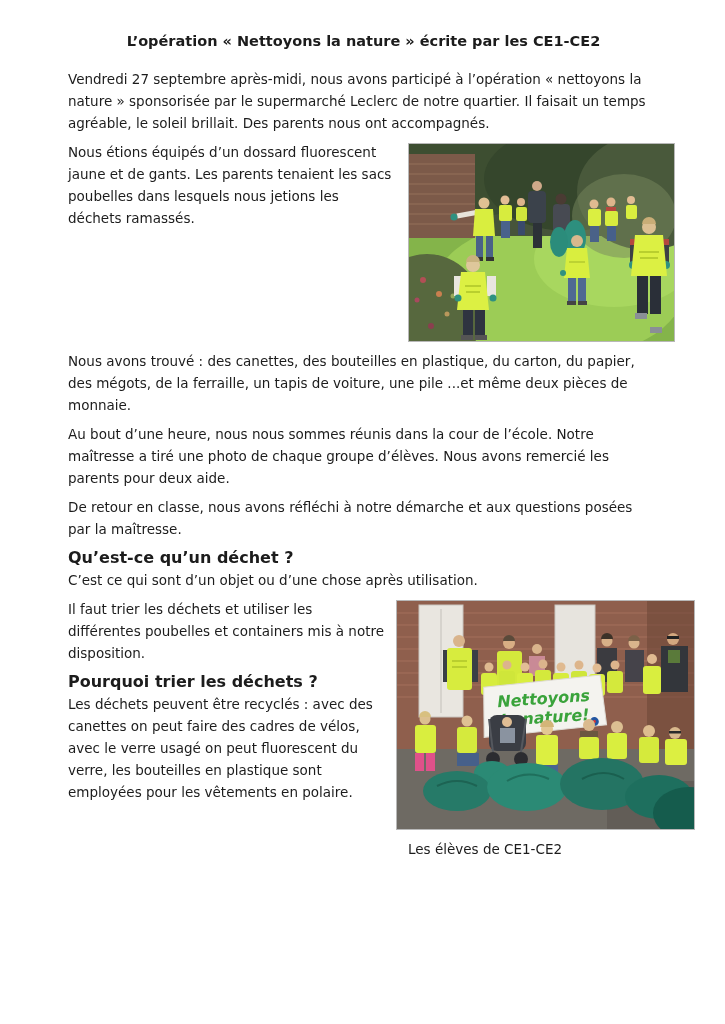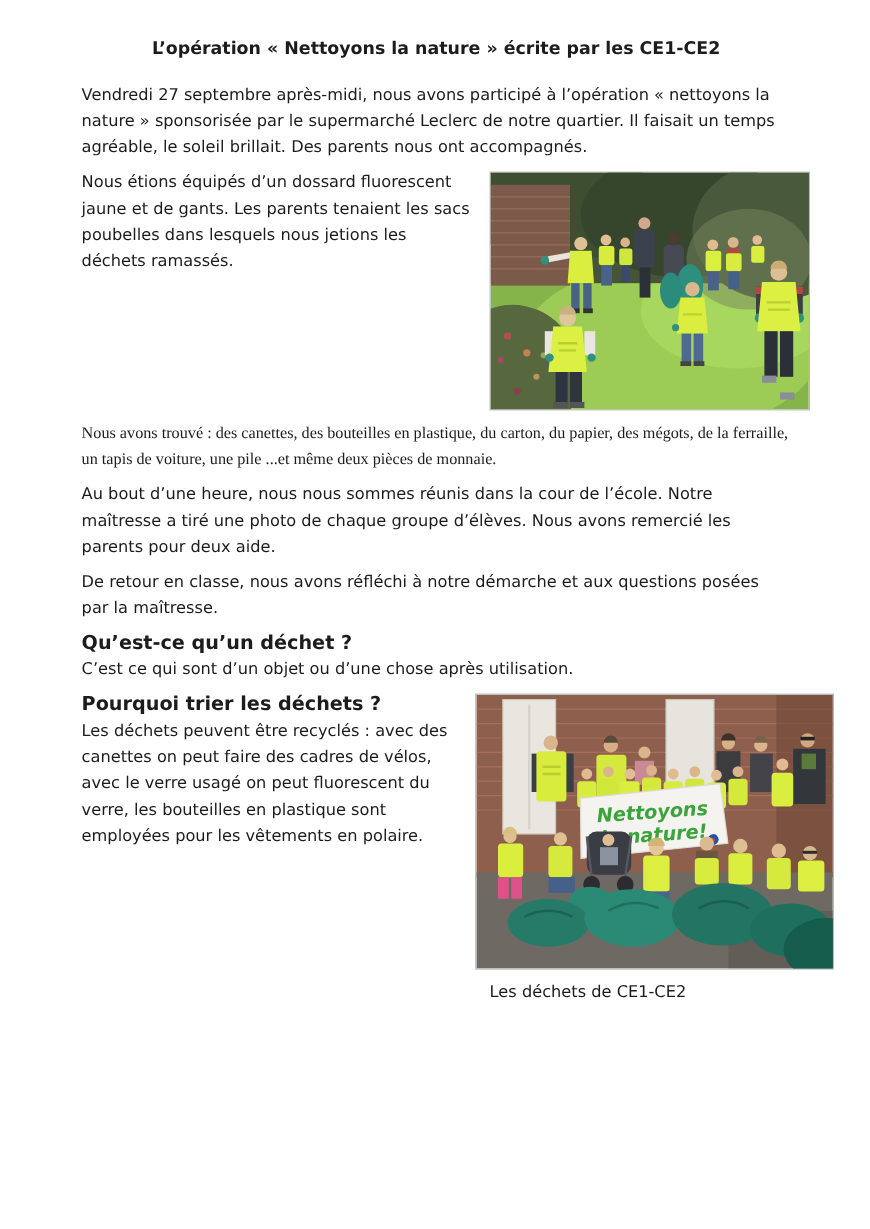--- a/index.html
+++ b/index.html
@@ -35,21 +35,21 @@
   .photo-garden{
     float:right;
     width:265px;height:197px;
     margin:2px -16px 8px 12px;
   }
   .photo-group{
     float:right;
     width:297px;height:228px;
     margin:2px -36px 8px 12px;
   }
-  .clear{clear:both;font-family:Liberation Serif, serif;}
+  .clear{clear:both;}
   .signature{
     clear:both;
     margin:16px 0 0 340px;
   }
   .banner-text{
     font-family:"DejaVu Sans","Liberation Sans",sans-serif;
     font-weight:bold;
     font-style:italic;
   }
 </style>
@@ -293,22 +293,23 @@
       <ellipse cx="205" cy="183" rx="42" ry="26" fill="#247463"></ellipse>
       <ellipse cx="262" cy="196" rx="34" ry="22" fill="#1e6f5e"></ellipse>
       <ellipse cx="292" cy="212" rx="36" ry="26" fill="#155c4d"></ellipse>
       <path d="M40,185 q20,-10 40,0" stroke="#1d6353" stroke-width="2" fill="none"></path>
       <path d="M110,180 q20,-12 42,-2" stroke="#1f6f5c" stroke-width="2" fill="none"></path>
       <path d="M185,178 q22,-12 42,0" stroke="#1a5f4f" stroke-width="2" fill="none"></path>
     </svg>
   </div>
 
   <section class="qa">
+    <p class="answer">Il faut trier les déchets et utiliser les différentes poubelles et containers mis à notre disposition.</p>
   </section>
 
   <section class="qa">
     <h2 class="question">Pourquoi trier les déchets ?</h2>
     <p class="answer">Les déchets peuvent être recyclés : avec des canettes on peut faire des cadres de vélos, avec le verre usagé on peut fluorescent du verre, les bouteilles en plastique  sont employées pour  les  vêtements en polaire.</p>
   </section>
 
-  <p class="signature">Les déchets de CE1-CE2</p>
+  <p class="signature">Les élèves de CE1-CE2</p>
 
 </div>
 
 </body></html>

